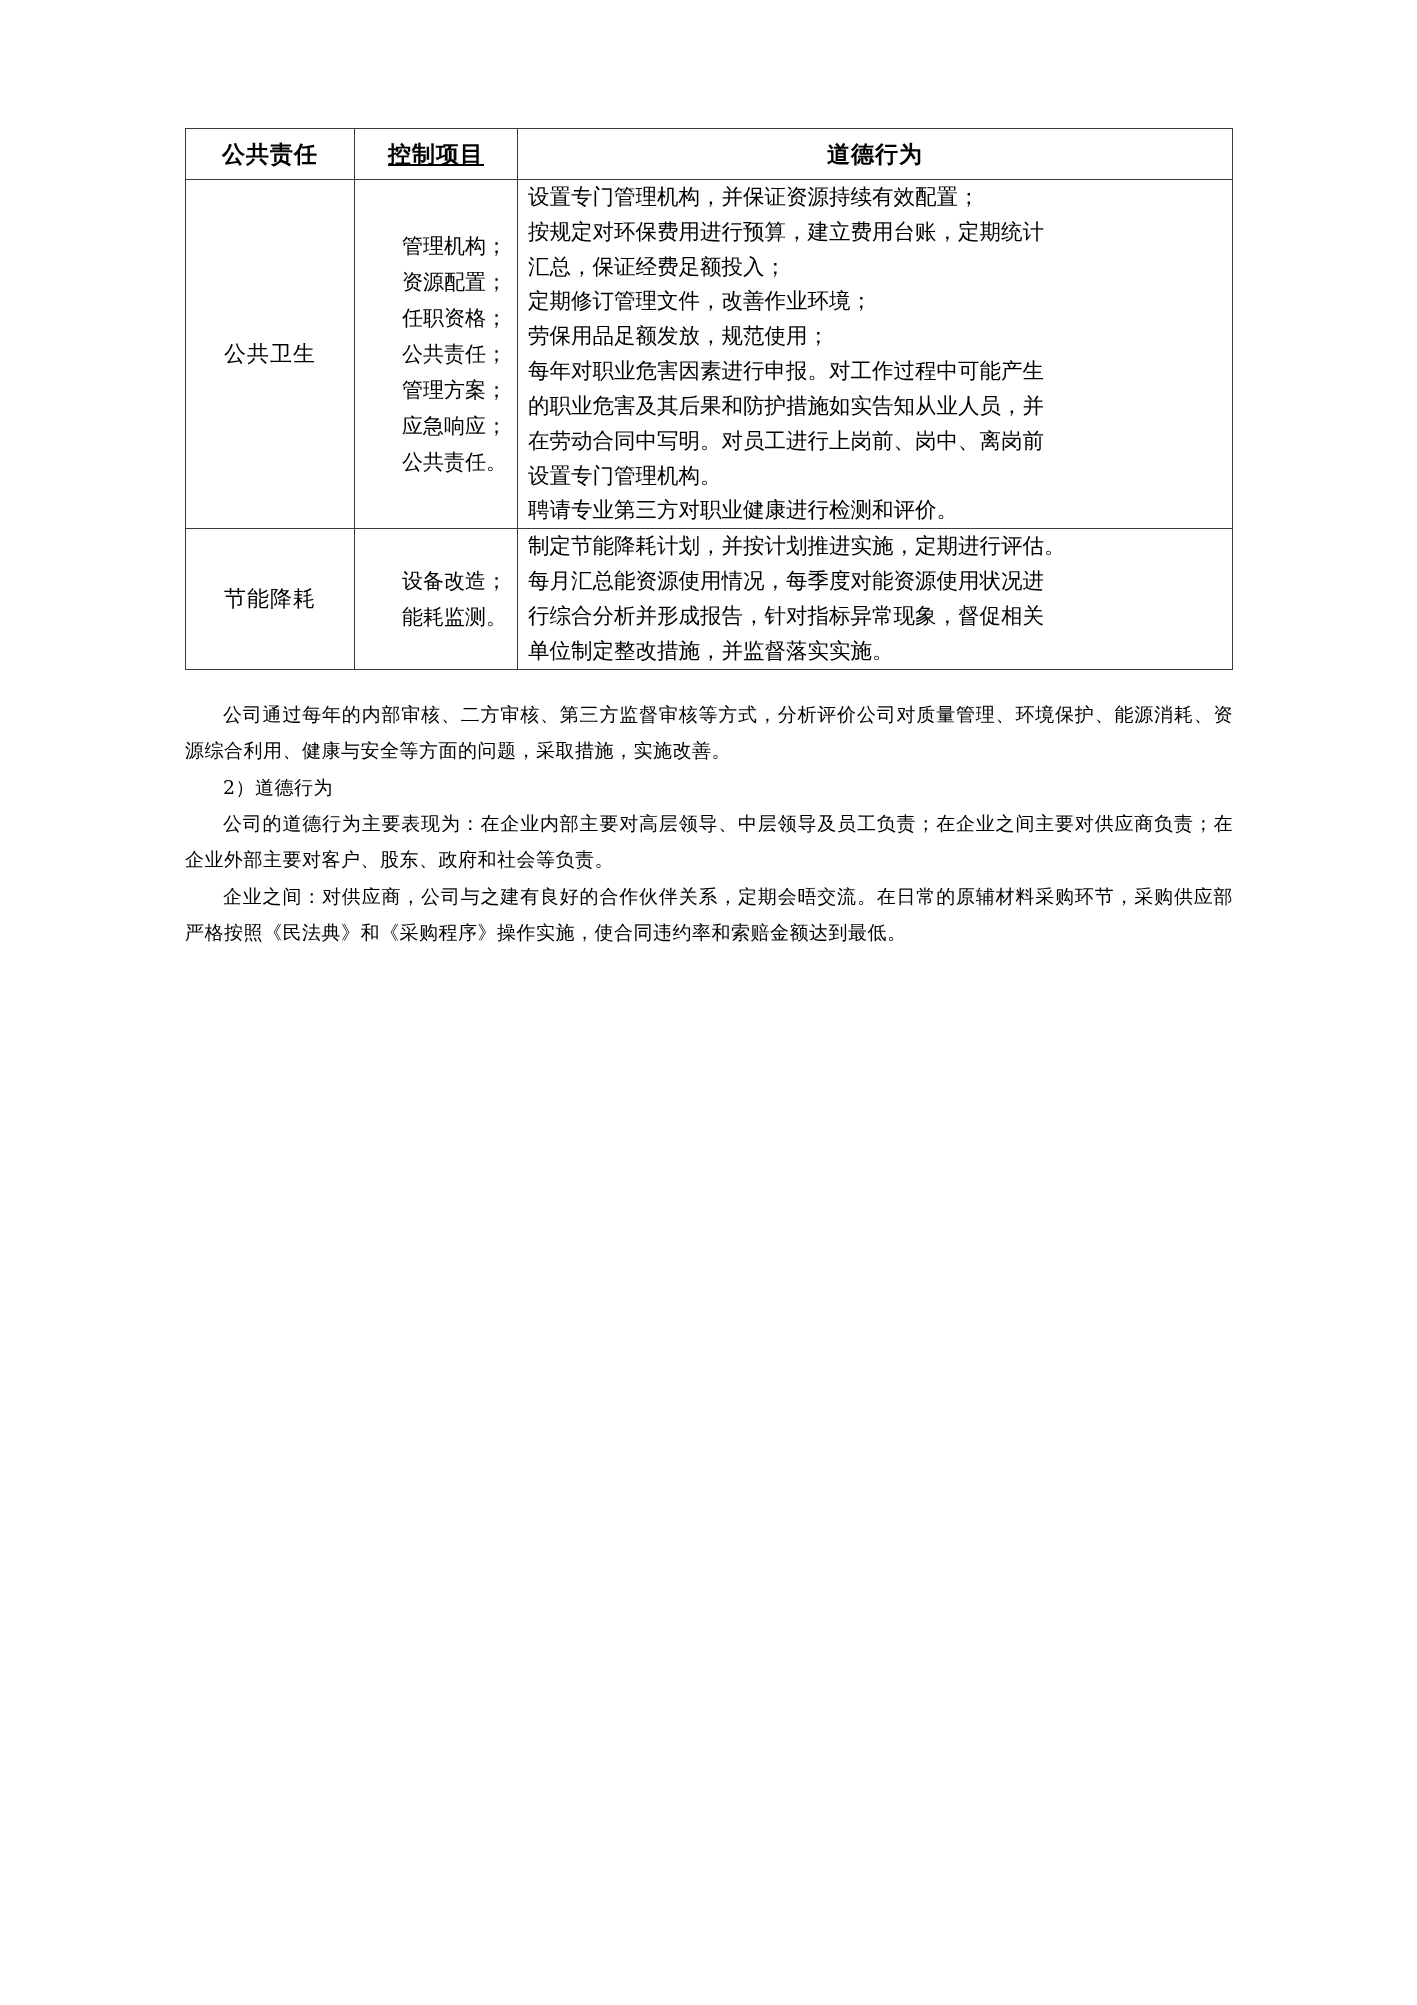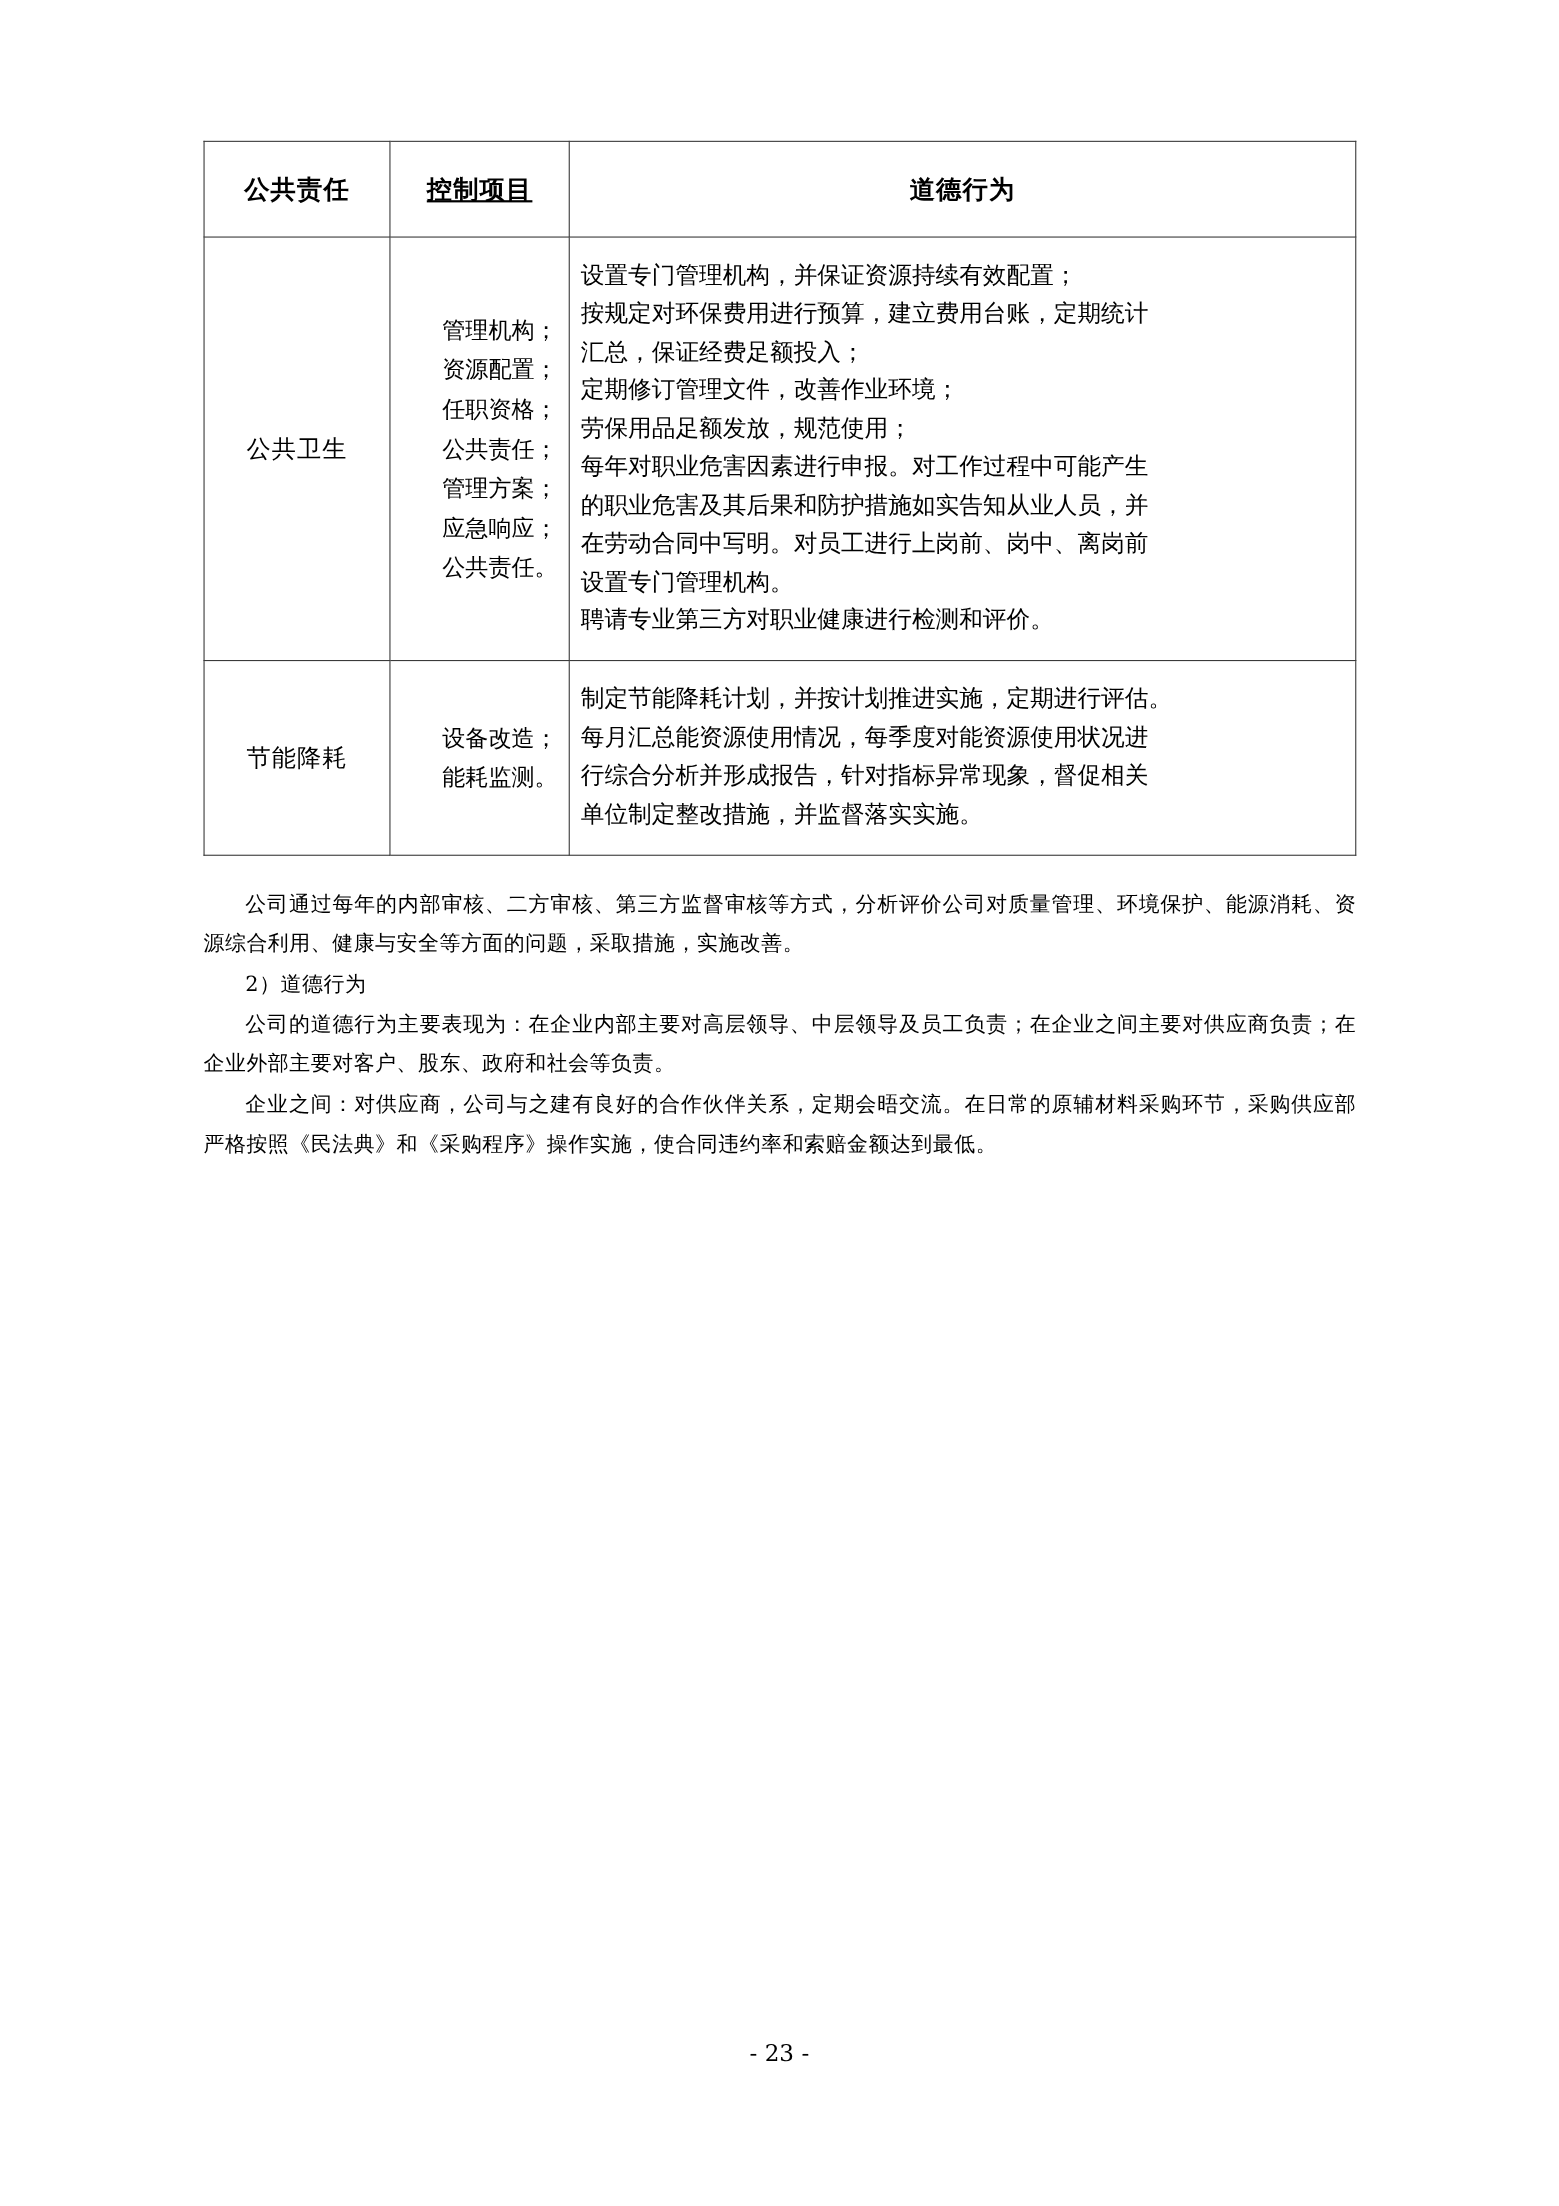--- a/index.html
+++ b/index.html
@@ -28,21 +28,21 @@
   table.ctrl-table {
     border-collapse: collapse;
     width: 1048px;
     table-layout: fixed;
     margin: 0 0 0 0;
   }
   table.ctrl-table td,
   table.ctrl-table th {
     border: 1.5px solid #3a3a3a;
     vertical-align: middle;
-    padding: 18px 10px;
+    padding: 0 10px;
   }
   table.ctrl-table th {
     font-family: "DejaVu Sans", "Liberation Sans", sans-serif;
     font-weight: bold;
     font-size: 23px;
     text-align: center;
     height: 50px;
     letter-spacing: 1px;
   }
   td.col-resp {
@@ -160,17 +160,14 @@
 
     <div class="body-text">
       <p class="para">公司通过每年的内部审核、二方审核、第三方监督审核等方式，分析评价公司对质量管理、环境保护、能源消耗、资源综合利用、健康与安全等方面的问题，采取措施，实施改善。</p>
       <p class="para">2）道德行为</p>
       <p class="para">公司的道德行为主要表现为：在企业内部主要对高层领导、中层领导及员工负责；在企业之间主要对供应商负责；在企业外部主要对客户、股东、政府和社会等负责。</p>
       <p class="para">企业之间：对供应商，公司与之建有良好的合作伙伴关系，定期会晤交流。在日常的原辅材料采购环节，采购供应部严格按照《民法典》和《采购程序》操作实施，使合同违约率和索赔金额达到最低。</p>
     </div>
 
   </div>
 
-  <div class="footer">
-    <span>- 23 -</span>
-  </div>
 
 </div>
 
 </body></html>

